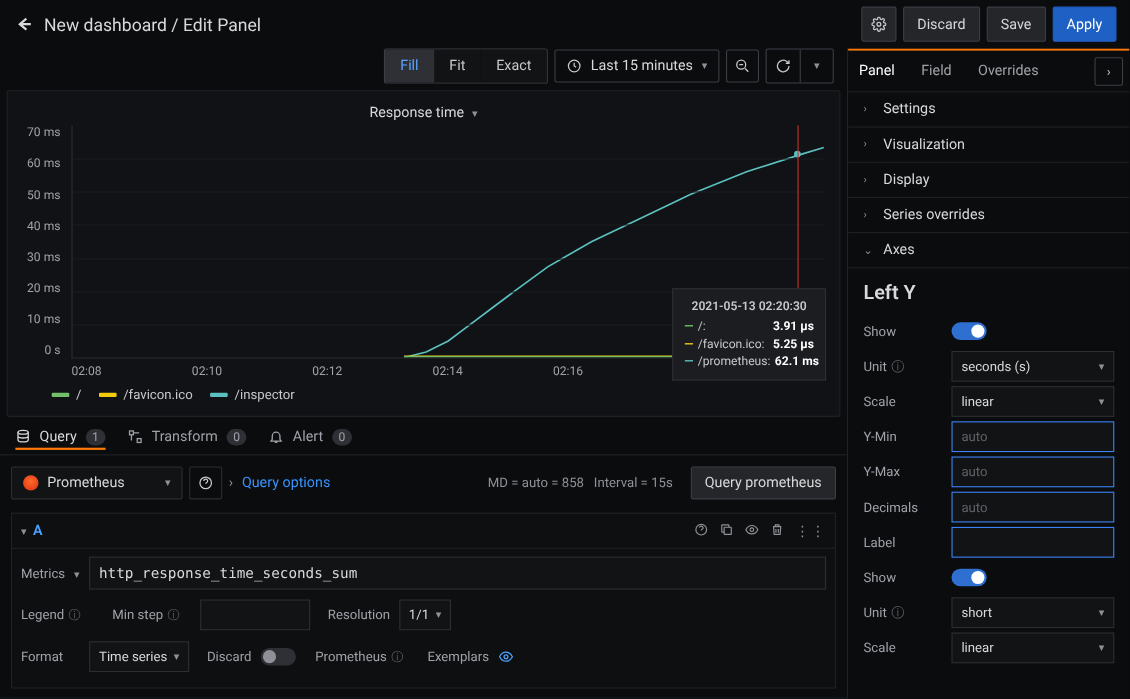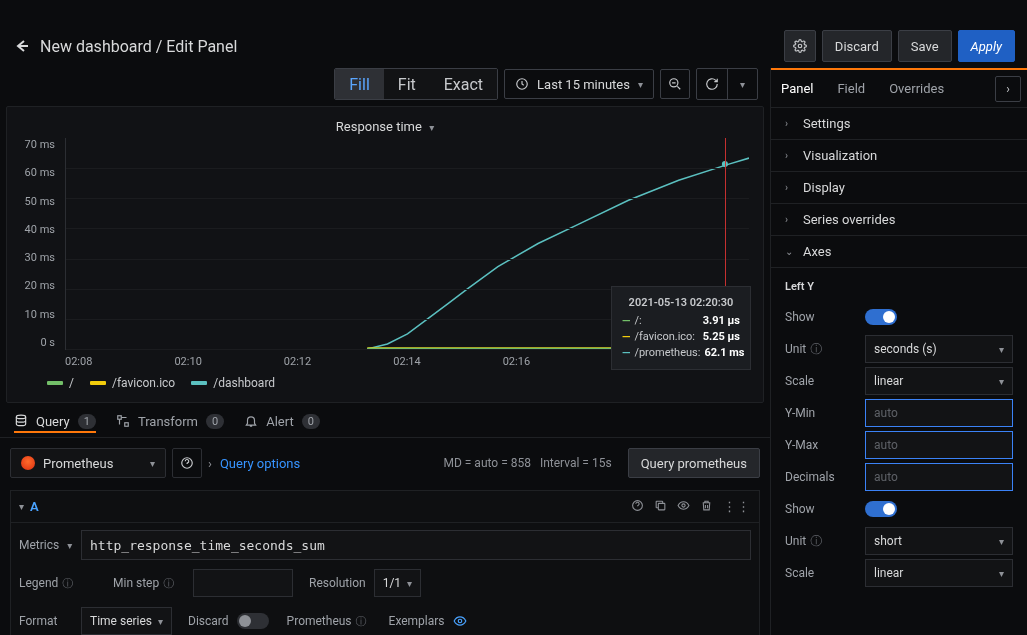--- a/index.html
+++ b/index.html
@@ -1,32 +1,32 @@
 <!DOCTYPE html>
 <html><head>
 <meta charset="utf-8">
 <style>
 * { box-sizing: border-box; margin: 0; padding: 0; font-family: -apple-system, BlinkMacSystemFont, "Segoe UI", Roboto, sans-serif; }
 html, body { width: 1027px; height: 635px; background: #0b0c0e; color: #d8d9da; font-size: 13px; overflow: hidden; }
 
 
-.topbar { display: flex; align-items: center; height: 44px; padding: 0 12px; margin-top: 24px; }
+.topbar { display: flex; align-items: center; height: 44px; padding: 0 12px; }
 .back { width: 20px; height: 20px; display: flex; align-items: center; justify-content: center; cursor: pointer; color: #d8d9da; margin-right: 8px; }
 .breadcrumb { font-size: 16px; color: #d8d9da; }
 .top-spacer { flex: 1; }
 .icon-btn { width: 32px; height: 32px; border: 1px solid #3b3e45; background: #24262a; display: inline-flex; align-items: center; justify-content: center; border-radius: 2px; cursor: pointer; color: #c7c9cc; }
 .btn { height: 32px; border: 1px solid #3b3e45; background: #24262a; padding: 0 12px; border-radius: 2px; cursor: pointer; color: #d8d9da; display: inline-flex; align-items: center; font-size: 13px; }
-.btn.primary { background: #1f60c4; border-color: #1f60c4; color: #fff; font-style: italic; }
+.btn.primary { background: #1f60c4; border-color: #1f60c4; color: #fff; }
 .top-actions { display: flex; gap: 6px; }
 
 
 .toolbar { display: flex; align-items: center; height: 44px; padding: 0 12px; gap: 6px; }
 .toolbar-left { flex: 1; }
 .seg-group { display: inline-flex; border: 1px solid #3b3e45; border-radius: 2px; overflow: hidden; }
-.seg { height: 30px; padding: 0 14px; display: inline-flex; align-items: center; background: #121315; color: #c7c9cc; cursor: pointer; font-size: 16px; }
+.seg { height: 30px; padding: 0 14px; display: inline-flex; align-items: center; background: #121315; color: #c7c9cc; cursor: pointer; font-size: 13px; }
 .seg.active { background: #2e3035; color: #5aa6ff; }
 .time-picker { display: inline-flex; align-items: center; height: 30px; border: 1px solid #3b3e45; border-radius: 2px; padding: 0 10px; gap: 8px; cursor: pointer; }
 .tb-icon { width: 30px; height: 30px; border: 1px solid #3b3e45; border-radius: 2px; display: inline-flex; align-items: center; justify-content: center; cursor: pointer; }
 .tb-split { display: inline-flex; border: 1px solid #3b3e45; border-radius: 2px; overflow: hidden; }
 .tb-split > div { height: 30px; width: 30px; display: inline-flex; align-items: center; justify-content: center; cursor: pointer; }
 .tb-split > div + div { border-left: 1px solid #3b3e45; }
 
 
 .side-tabs-row { display: flex; align-items: center; border-top: 2px solid #ff780a; border-bottom: 1px solid #1f2124; height: 40px; padding: 0 10px; gap: 24px; position: relative; }
 .side-tab { cursor: pointer; color: #9fa3a9; font-size: 13px; padding: 12px 0; text-align: center; }
@@ -92,21 +92,21 @@
 .sel-box { background: #121315; border: 1px solid #2c2e33; height: 28px; padding: 0 8px; display: inline-flex; align-items: center; gap: 6px; cursor: pointer; font-size: 12px;}
 .toggle { width: 32px; height: 16px; background: #2e3035; border-radius: 8px; position: relative; cursor: pointer; }
 .toggle .knob { width: 12px; height: 12px; background: #8e9197; border-radius: 50%; position: absolute; top: 2px; left: 2px; }
 .toggle.on { background: #2f6fd0; }
 .toggle.on .knob { left: 18px; background: #fff; }
 
 
 .side-section { border-bottom: 1px solid #1f2124; padding: 8px 14px; cursor: pointer; display: flex; align-items: center; gap: 8px; font-size: 13px; color: #d8d9da; }
 .side-section .chev { color: #8e9197; font-size: 10px; width: 10px; }
 .axes-body { padding: 6px 14px 10px; }
-.axes-sub { font-size: 11px; color: #d8d9da; margin: 6px 0 8px; font-weight: 600; }
+.axes-sub { font-size: 18px; color: #d8d9da; margin: 6px 0 8px; font-weight: 600; }
 .form-row { display: flex; align-items: center; height: 32px; gap: 8px; }
 .form-row .flabel { width: 72px; font-size: 12px; color: #9fa3a9; display: flex; align-items: center; gap: 4px;}
 .form-row .fctrl { flex: 1; }
 .side-sel { background: #121315; border: 1px solid #2c2e33; height: 28px; width: 100%; padding: 0 8px; display: flex; align-items: center; justify-content: space-between; cursor: pointer; font-size: 12px; }
 .side-input { background: #121315; border: 1px solid #3b82f6; height: 28px; width: 100%; padding: 0 8px; font-size: 12px; color: #d8d9da; }
 .side-input::placeholder { color: #5e6167; }
 
 svg { display: block; }
 .chevdown::after { content: "▾"; font-size: 10px; color: #8e9197; margin-left: 4px;}
 </style>
@@ -238,21 +238,21 @@
             <div class="legend-item">
               <div class="swatch" style="background: rgb(115, 191, 105);"></div>
               <span>/</span>
             </div>
             <div class="legend-item">
               <div class="swatch" style="background: rgb(242, 204, 12);"></div>
               <span>/favicon.ico</span>
             </div>
             <div class="legend-item">
               <div class="swatch" style="background: rgb(91, 192, 192);"></div>
-              <span>/dashboard</span>
+              <span>/inspector</span>
             </div>
           </div>
       </div>
     </div>
 
     <div class="query-tabs">
       <div class="qtab active">
         <svg width="14" height="14" viewBox="0 0 24 24" fill="none" stroke="#d8d9da" stroke-width="2">
             <ellipse cx="12" cy="5" rx="8" ry="3"></ellipse>
             <path d="M4 5v6c0 1.7 3.6 3 8 3s8-1.3 8-3V5M4 11v6c0 1.7 3.6 3 8 3s8-1.3 8-3v-6"></path>
@@ -338,21 +338,21 @@
                 <span>Metrics</span>
                 <span class="chevdown"></span>
               </span>
             <input class="mono-input" value="http_response_time_seconds_sum" style="">
           </div>
           <div class="metrics-row">
             <span class="lbl" style="width:70px">
                 <span>Legend</span> 
                 <span class="info">ⓘ</span>
               </span>
-            <span class="lbl" style="margin-left:16px;width:72px">
+            <span class="lbl" style="margin-left:5px;width:72px">
                 <span>Min step</span> 
                 <span class="info">ⓘ</span>
               </span>
             <input class="txt-input" style="width: 100px;" value="">
             <span class="lbl" style="margin-left:8px">Resolution</span>
             <div class="sel-box">
                 <span>1/1</span>
                 <span style="font-size:10px;color:#8e9197">▾</span>
               </div>
           </div>
@@ -446,20 +446,24 @@
         <div class="fctrl"><input class="side-input" placeholder="auto" style=""></div>
       </div>
       <div class="form-row">
         <div class="flabel">Y-Max</div>
         <div class="fctrl"><input class="side-input" placeholder="auto" style=""></div>
       </div>
       <div class="form-row">
         <div class="flabel">Decimals</div>
         <div class="fctrl"><input class="side-input" placeholder="auto" style=""></div>
       </div>
+      <div class="form-row">
+        <div class="flabel">Label</div>
+        <div class="fctrl"><input class="side-input" style=""></div>
+      </div>
 
       <div class="form-row">
         <div class="flabel">Show</div>
         <div class="toggle on">
             <div class="knob"></div>
           </div>
       </div>
       <div class="form-row">
         <div class="flabel">
             <span>Unit</span>

